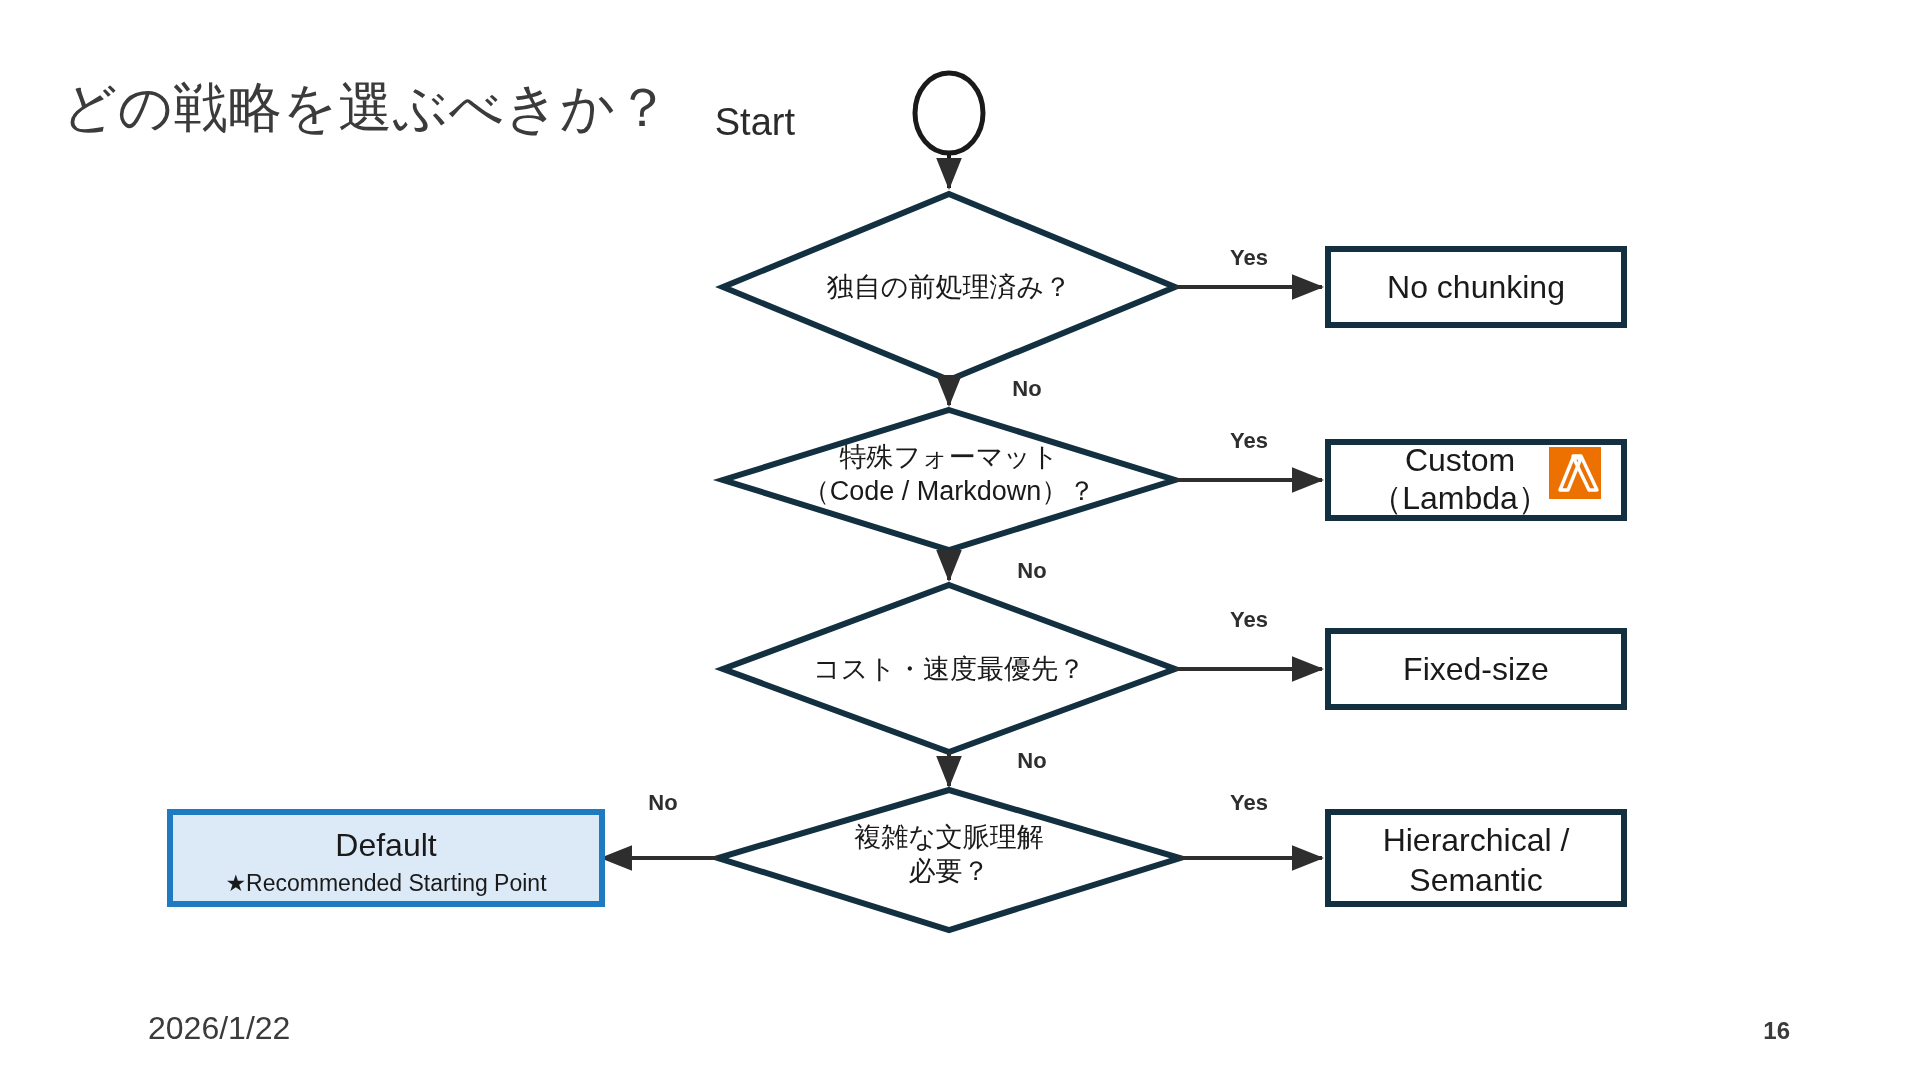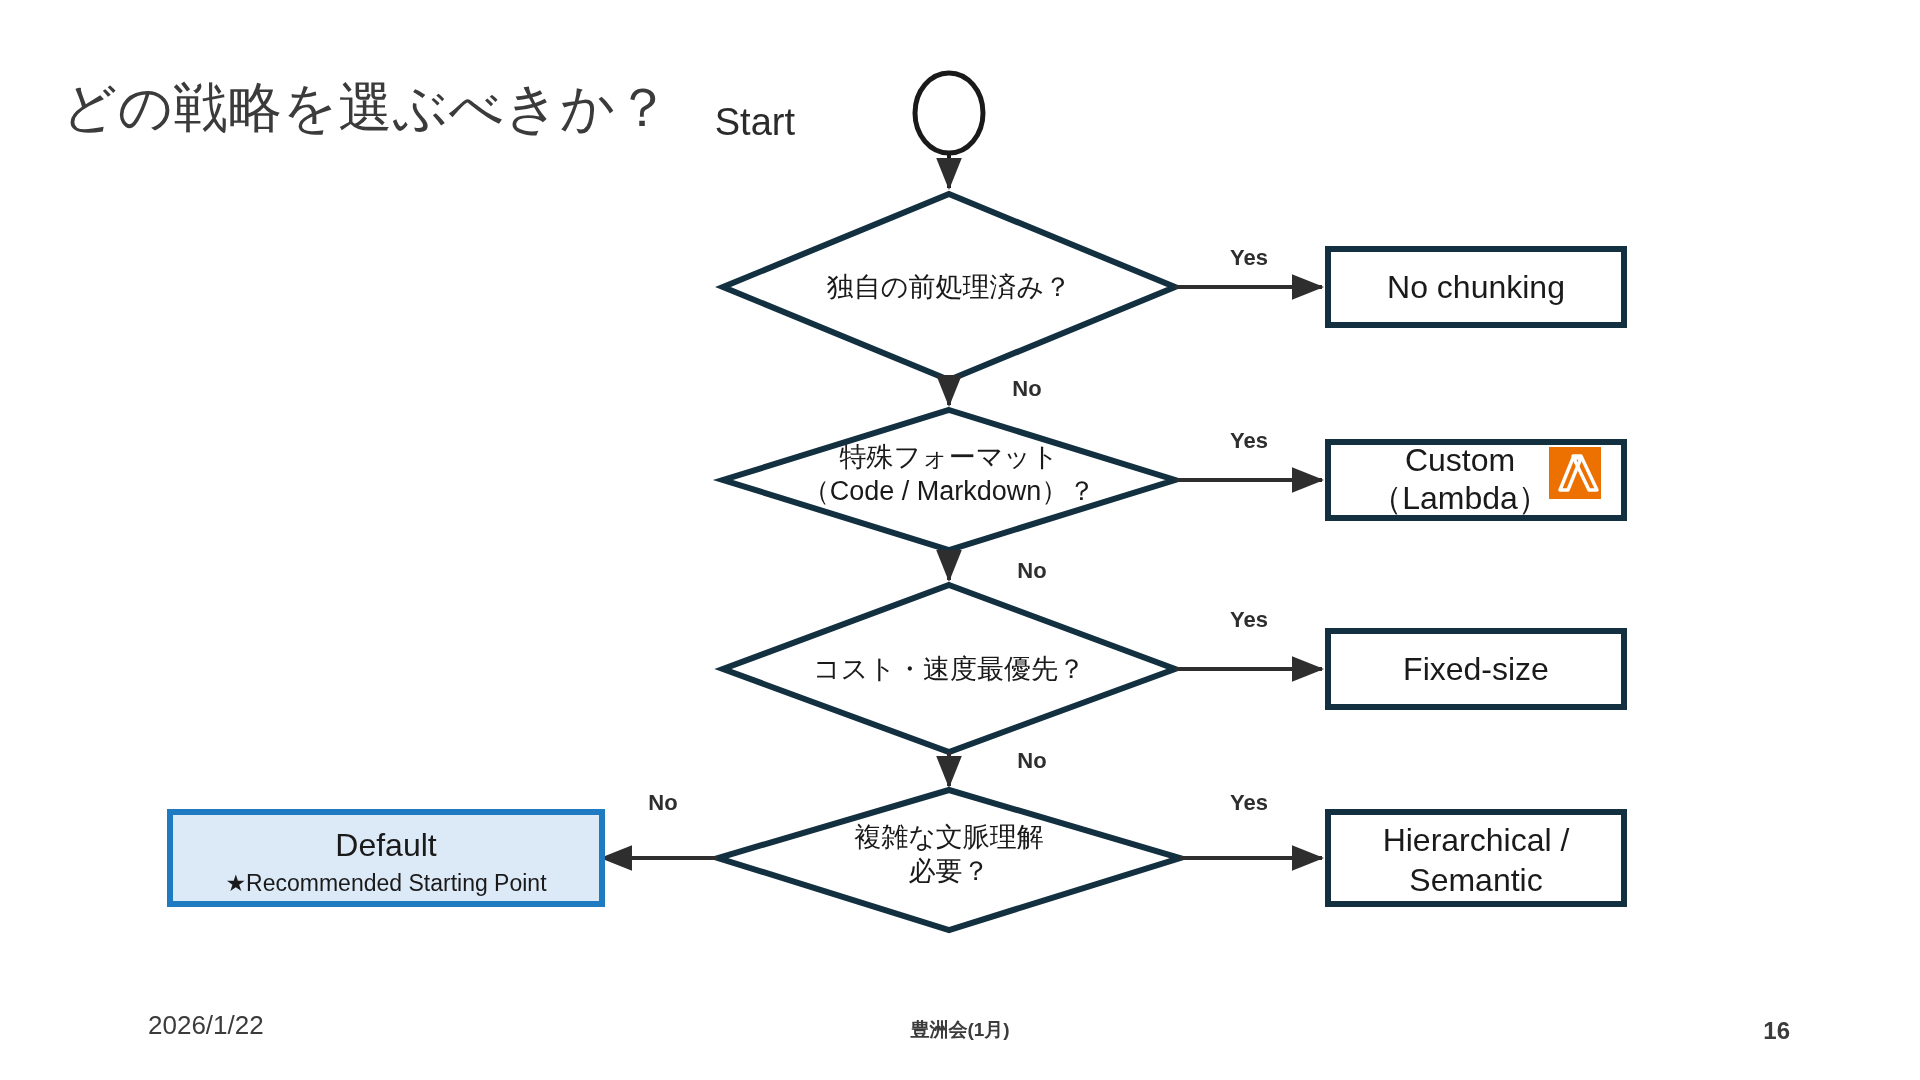--- a/index.html
+++ b/index.html
@@ -40,21 +40,21 @@
     height: 1080px;
   }
   .footer-text {
     position: absolute;
     color: #3B3B3B;
     font-family: "Liberation Sans", "DejaVu Sans", sans-serif;
   }
   #footer-date {
     left: 148px;
     top: 1010px;
-    font-size: 26px;
+    font-size: 32px;
   }
   #footer-center {
     left: 0;
     top: 1017px;
     width: 1920px;
     text-align: center;
     font-size: 19px;
     font-weight: bold;
   }
   #footer-page {
@@ -167,16 +167,15 @@
     <rect x="1328" y="812" width="296" height="92" fill="#ffffff" stroke="#123040" stroke-width="6"></rect>
     <text class="node-label box-label" x="1476" y="851" text-anchor="middle">Hierarchical /</text>
     <text class="node-label box-label" x="1476" y="891" text-anchor="middle">Semantic</text>
 
     <rect x="170" y="812" width="432" height="92" fill="#DCE9F7" stroke="#1F7BC1" stroke-width="6"></rect>
     <text class="node-label box-label" x="386" y="856" text-anchor="middle">Default</text>
     <text class="node-label box-label-small" x="386" y="891" text-anchor="middle">★Recommended Starting Point</text>
   </svg>
 
   <div class="footer-text" id="footer-date">2026/1/22</div>
-  <div class="footer-text" id="footer-center">豊洲会(1月)</div>
   <div class="footer-text" id="footer-page">16</div>
 
 </div>
 
 </body></html>

